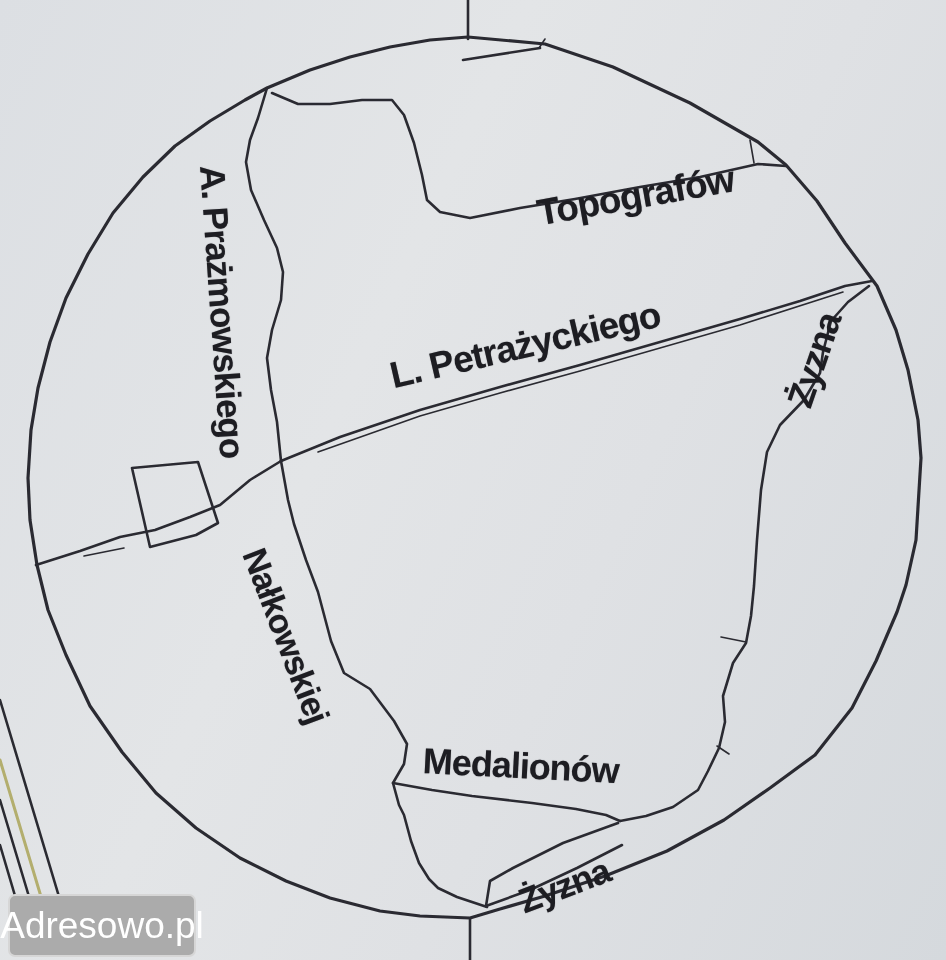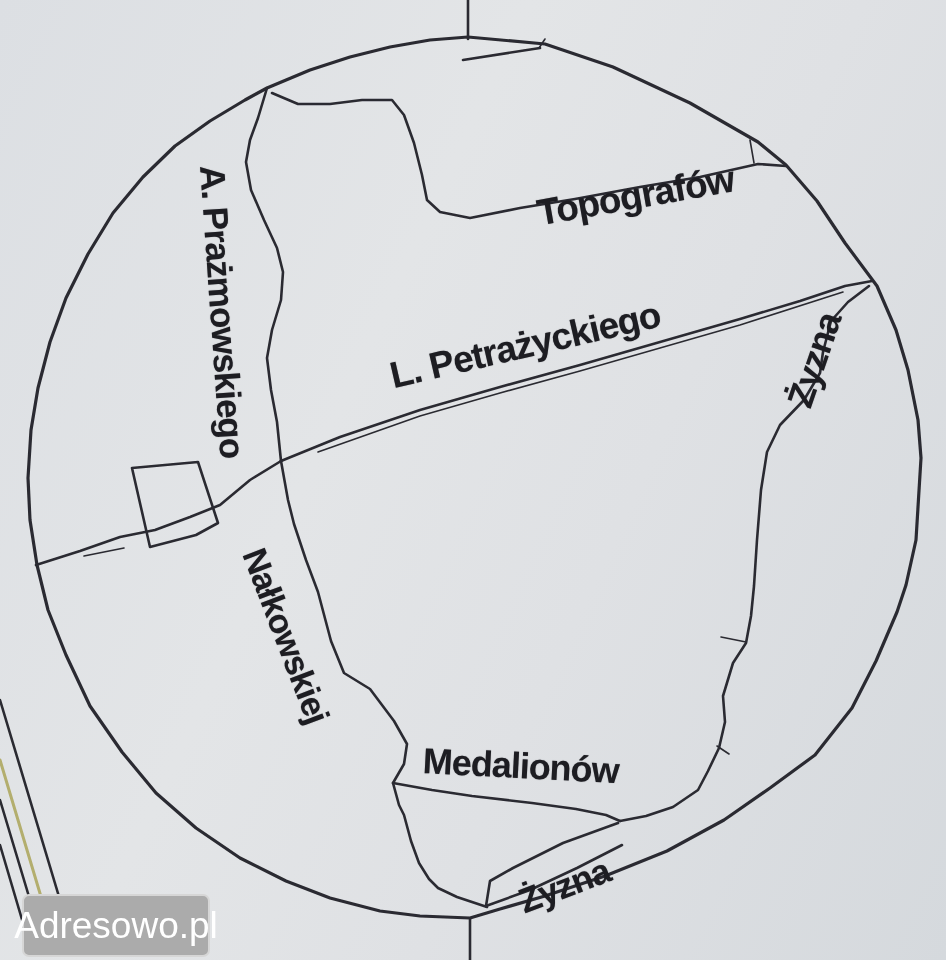--- a/index.html
+++ b/index.html
@@ -27,21 +27,21 @@
     text-shadow:0 0 1px rgba(30,30,38,.45);
   }
   .lbl-topografow   {left:534px;top:193px;transform:rotate(-10deg);font-size:37px;}
   .lbl-petrazyckiego{left:386px;top:356px;transform:rotate(-13deg);font-size:37px;}
   .lbl-prazmowskiego{left:232px;top:164px;transform:rotate(86deg);font-size:35px;}
   .lbl-zyzna-east   {left:779px;top:399px;transform:rotate(-71deg);}
   .lbl-nalkowskiej  {left:271px;top:543px;transform:rotate(69deg);font-size:34px;}
   .lbl-medalionow   {left:424px;top:740px;transform:rotate(3deg);}
   .lbl-zyzna-south  {left:513px;top:884px;transform:rotate(-21deg);font-size:35px;}
   .watermark{
-    position:absolute;left:22px;top:894px;
+    position:absolute;left:8px;top:894px;
     width:184px;height:59px;
     background:var(--wm-bg,#ababab);
     border:2px solid var(--wm-border,#d6d6d6);
     border-radius:7px;
     display:flex;align-items:center;justify-content:center;
   }
   .watermark span{
     color:var(--wm-text,#ffffff);
     font-size:37px;
     letter-spacing:0;

